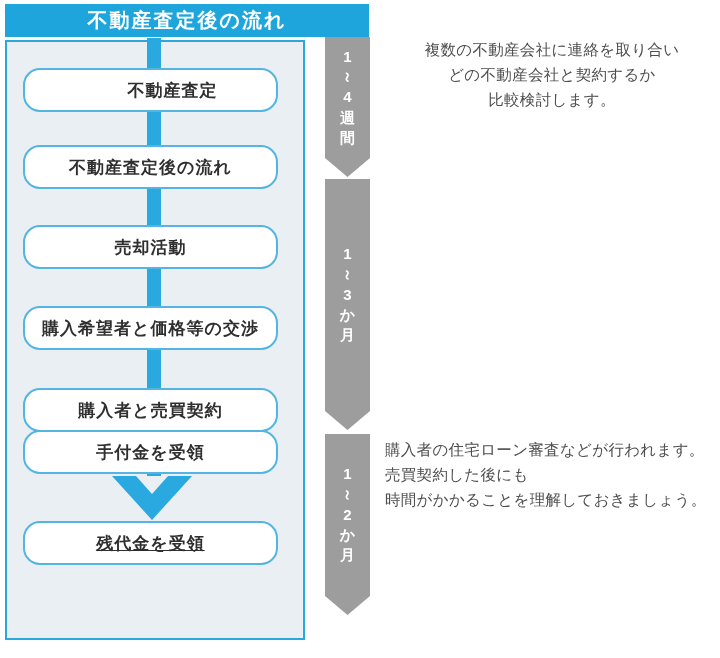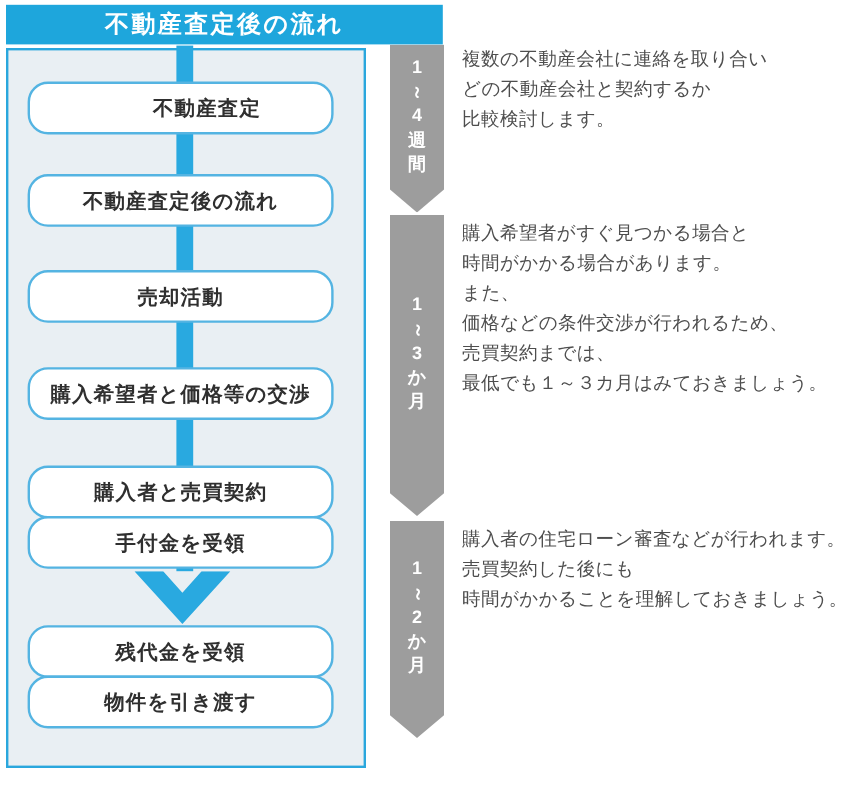--- a/index.html
+++ b/index.html
@@ -25,21 +25,21 @@
     background:#29a9e0;z-index:1;
   }
   .step{
     position:absolute;left:23px;width:255px;height:44px;box-sizing:border-box;
     background:#ffffff;border:2px solid #54b4e2;border-radius:17px;
     display:flex;align-items:center;justify-content:center;
     font-size:17px;font-weight:bold;color:#2f2f2f;letter-spacing:1px;
     z-index:2;
   }
   .s1{top:68px;padding-left:44px;}  .s2{top:145px;} .s3{top:225px;} .s4{top:306px;}
-  .s5{top:388px;} .s6{top:430px;} .s7{top:521px;} .s8{top:563px;}
+  .s5{top:388px;} .s6{top:430px;} .s7{top:521px;text-decoration:underline;} .s8{top:563px;}
   .chevron{
     position:absolute;left:112px;top:476px;width:80px;height:44px;z-index:2;
   }
   
   .meyasu{
     position:absolute;left:330px;top:8px;
     font-size:14px;font-weight:bold;color:#a2a2a2;letter-spacing:5px;
   }
   .tarrow{
     position:absolute;left:325px;width:45px;background:#9d9d9d;
@@ -51,21 +51,21 @@
   .a2{top:179px;height:251px;}
   .a3{top:434px;height:181px;}
   .duration{color:#ffffff;font-size:15px;font-weight:bold;text-align:center;}
   .duration span{display:block;line-height:1.35;}
   .duration span.rot{transform:rotate(90deg);}
   .desc{
     position:absolute;left:385px;width:334px;
     font-size:15.5px;line-height:25px;color:#4e4e4e;
     letter-spacing:0.3px;white-space:pre-line;
   }
-  .d1{top:37px;} .d2{top:182px;} .d3{top:437px;}
+  .d1{top:37px;text-align:center;} .d2{top:182px;} .d3{top:437px;}
 </style>
 </head>
 <body>
 
 <div class="canvas">
 
   <div class="flow-header">不動産査定後の流れ</div>
   <div class="flow-panel"></div>
   <div class="flow-line"></div>
 
@@ -74,21 +74,20 @@
   <div class="step s3">売却活動</div>
   <div class="step s5">購入者と売買契約</div>
   <div class="step s4">購入希望者と価格等の交渉</div>
   <div class="step s6">手付金を受領</div>
 
   <svg class="chevron" viewBox="0 0 80 44" aria-hidden="true">
     <polygon points="0,0 24,0 40,18 56,0 80,0 40,44" fill="#29a9e0"></polygon>
   </svg>
 
   <div class="step s7">残代金を受領</div>
-  <div class="step s8">物件を引き渡す</div>
 
   <div class="meyasu">目安</div>
 
   <div class="tarrow a1">
     <div class="duration">
         <span>1</span>
         <span class="rot">～</span>
         <span>4</span>
         <span>週</span>
         <span>間</span>
@@ -109,23 +108,17 @@
         <span class="rot">～</span>
         <span>2</span>
         <span>か</span>
         <span>月</span>
       </div>
   </div>
 
   <div class="desc d1">複数の不動産会社に連絡を取り合い
 どの不動産会社と契約するか
 比較検討します。</div>
-  <div class="desc d2">購入希望者がすぐ見つかる場合と
-時間がかかる場合があります。
-また、
-価格などの条件交渉が行われるため、
-売買契約までは、
-最低でも１～３カ月はみておきましょう。</div>
   <div class="desc d3">購入者の住宅ローン審査などが行われます。
 売買契約した後にも
 時間がかかることを理解しておきましょう。</div>
 
 </div>
 
 </body></html>

